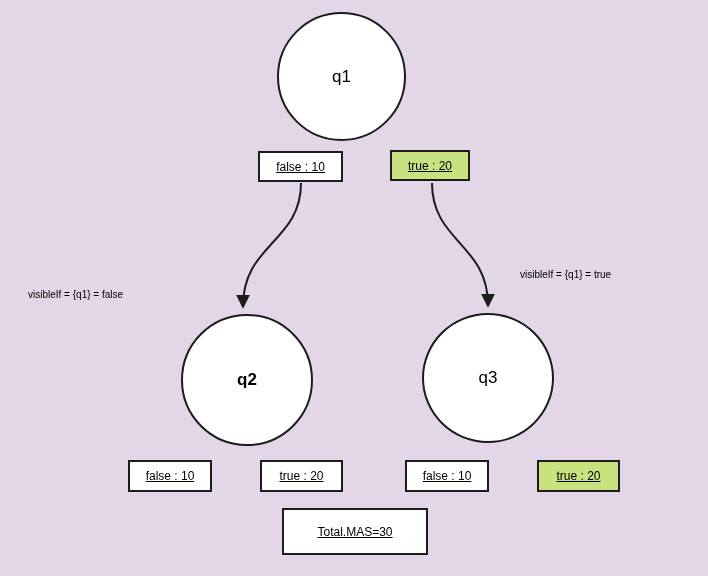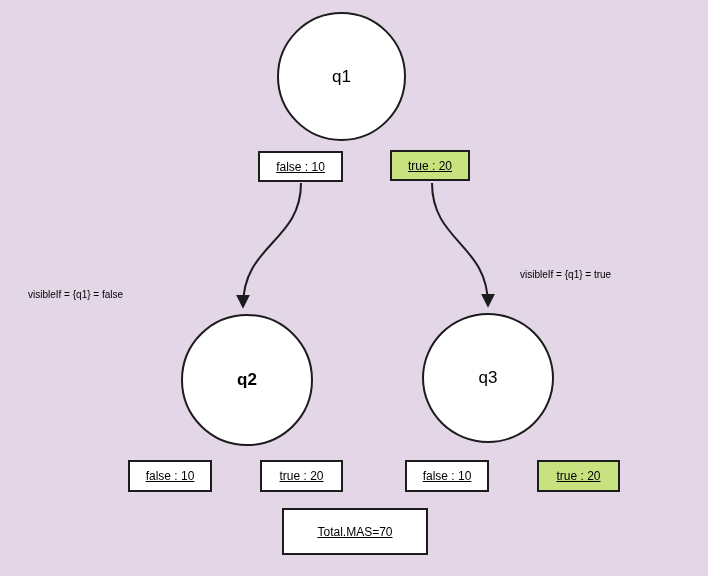--- a/index.html
+++ b/index.html
@@ -101,15 +101,15 @@
   <div class="vbox" id="box-q1-false">false : 10</div>
   <div class="vbox highlight" id="box-q1-true">true : 20</div>
   <div class="vbox" id="box-q2-false">false : 10</div>
   <div class="vbox" id="box-q2-true">true : 20</div>
   <div class="vbox" id="box-q3-false">false : 10</div>
   <div class="vbox highlight" id="box-q3-true">true : 20</div>
 
   <div class="annotation" id="annotation-left">visibleIf = {q1} = false</div>
   <div class="annotation" id="annotation-right">visibleIf = {q1} = true</div>
 
-  <div class="vbox" id="box-total">Total.MAS=70</div>
+  <div class="vbox" id="box-total">Total.MAS=30</div>
 
 </div>
 
 </body></html>

